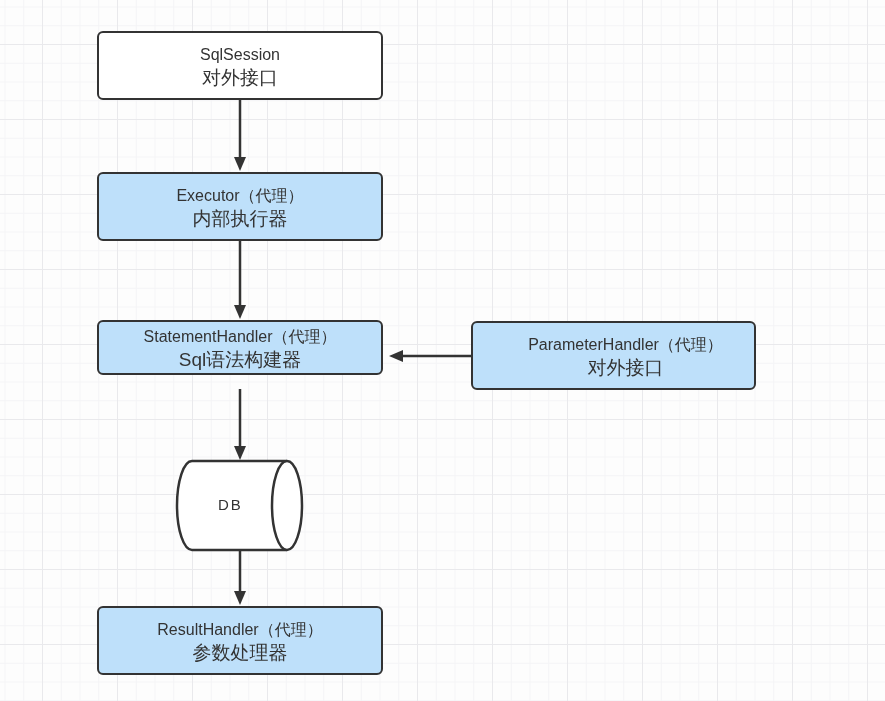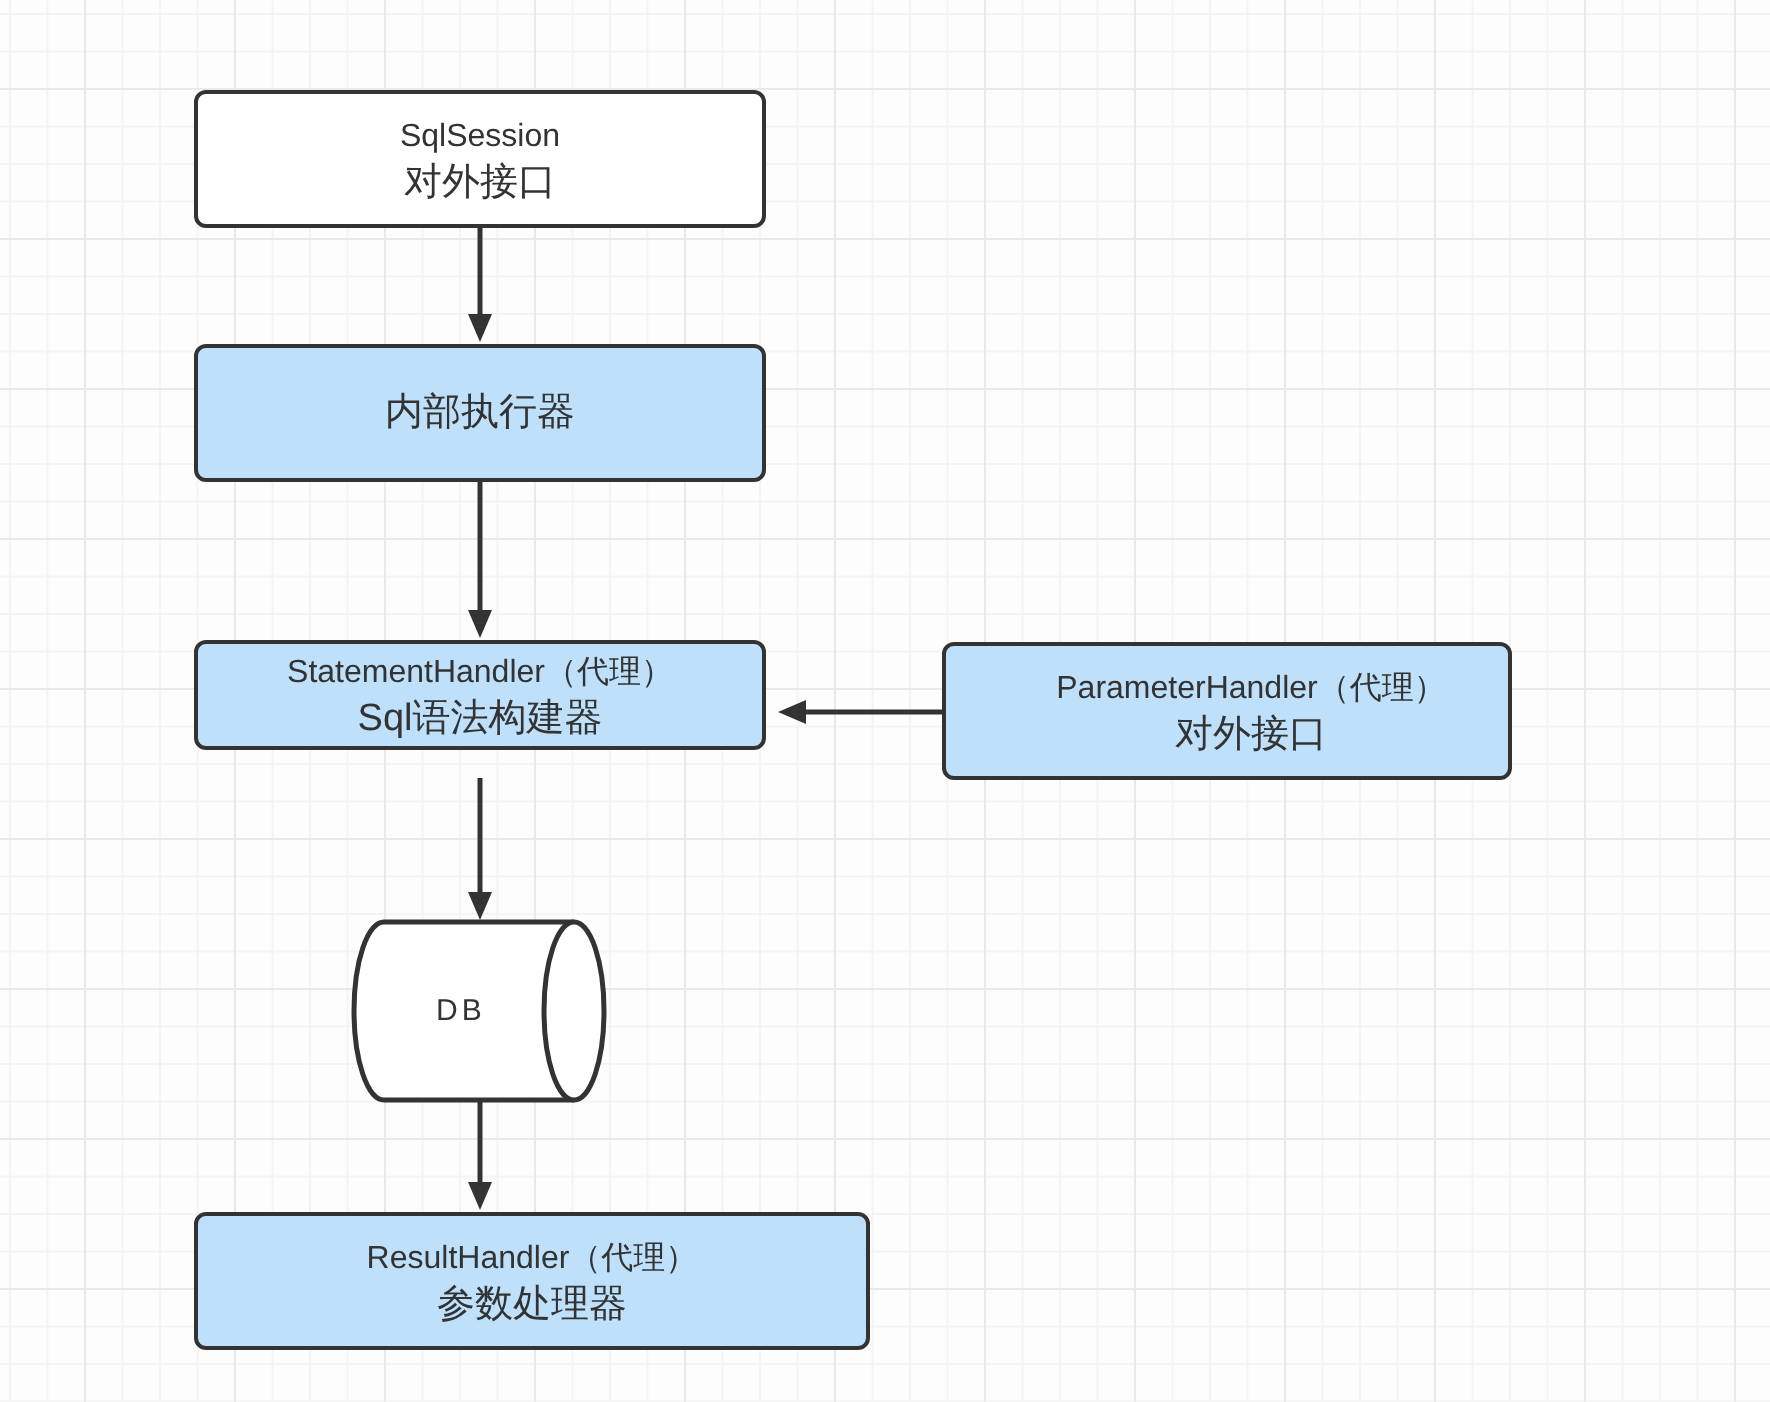--- a/index.html
+++ b/index.html
@@ -39,25 +39,25 @@
     white-space: nowrap;
   }
   .node .subtitle {
     font-size: 19px;
     line-height: 22px;
     white-space: nowrap;
   }
   .node.white { background: #ffffff; }
   .node.blue  { background: #bee0fa; }
 
-  #node-sqlsession        { left: 97px;  top: 31px;  width: 286px; height: 69px; margin-top: 14px; }
+  #node-sqlsession        { left: 97px;  top: 31px;  width: 286px; height: 69px; }
   #node-executor          { left: 97px;  top: 172px; width: 286px; height: 69px; }
   #node-statementhandler  { left: 97px;  top: 320px; width: 286px; height: 55px; }
   #node-parameterhandler  { left: 471px; top: 321px; width: 285px; height: 69px; padding-left: 24px; }
-  #node-resulthandler     { left: 97px;  top: 606px; width: 338px; height: 69px; }
+  #node-resulthandler     { left: 97px;  top: 606px; width: 286px; height: 69px; }
 
   #edges-layer, #db-layer {
     position: absolute;
     pointer-events: none;
   }
   #edges-layer { left: 0; top: 0; width: 885px; height: 701px; }
   #db-layer    { left: 174px; top: 458px; width: 132px; height: 95px; }
 
   .edge-line {
     stroke: #333333;
@@ -101,20 +101,21 @@
       <polygon class="edge-head" points="240,605 234,591 246,591"></polygon>
     </g>
   </svg>
 
   <div class="node white" id="node-sqlsession">
     <span class="title">SqlSession</span>
     <span class="subtitle">对外接口</span>
   </div>
 
   <div class="node blue" id="node-executor">
+    <span class="title">Executor（代理）</span>
     <span class="subtitle">内部执行器</span>
   </div>
 
   <div class="node blue" id="node-statementhandler">
     <span class="title">StatementHandler（代理）</span>
     <span class="subtitle">Sql语法构建器</span>
   </div>
 
   <div class="node blue" id="node-parameterhandler">
     <span class="title">ParameterHandler（代理）</span>

